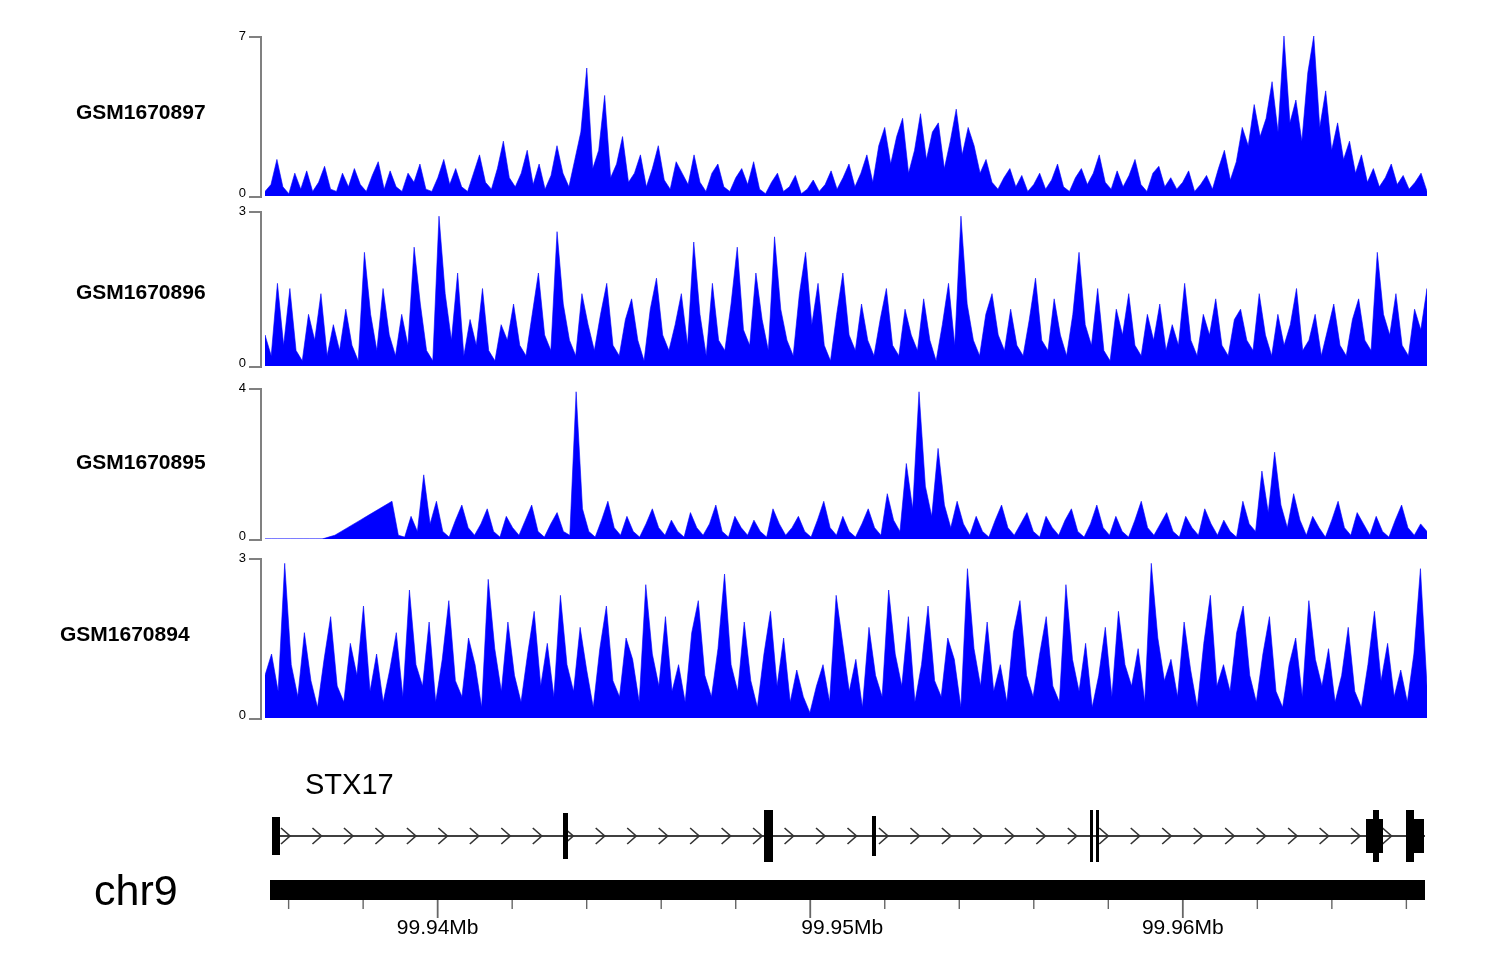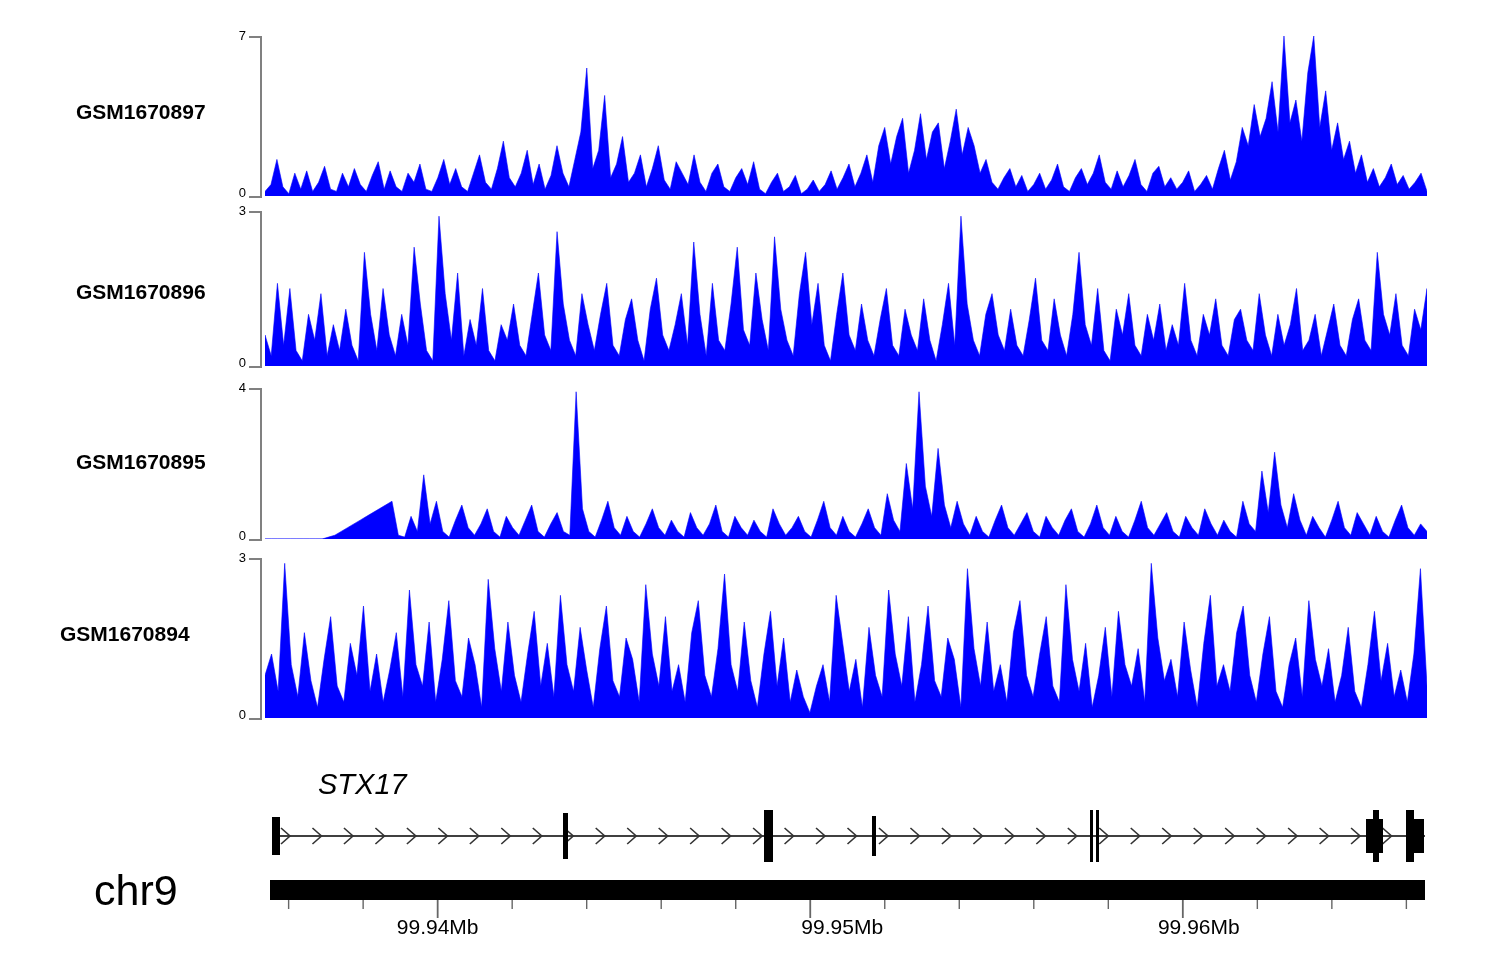--- a/index.html
+++ b/index.html
@@ -92,21 +92,21 @@
     <svg width="16" height="162">
         <path d="M1 1 H13 V161 H1" fill="none" stroke="#808080" stroke-width="2"></path>
       </svg>
   </div>
   <div class="plot" style="left:265px;top:558px;width:1162px;height:160px;">
     <svg id="svg-track-3" width="1162" height="160" viewBox="0 0 1162 160" preserveAspectRatio="none">
         <path d="M0,160 L0.00,117.33 L6.56,96.00 L13.13,133.33 L19.69,5.33 L26.26,106.67 L32.82,138.67 L39.39,74.67 L45.95,122.67 L52.52,149.33 L59.08,101.33 L65.65,58.67 L72.21,128.00 L78.78,144.00 L85.34,85.33 L91.91,117.33 L98.47,48.00 L105.04,133.33 L111.60,96.00 L118.17,144.00 L124.73,112.00 L131.30,74.67 L137.86,138.67 L144.43,32.00 L150.99,106.67 L157.56,128.00 L164.12,64.00 L170.69,144.00 L177.25,101.33 L183.82,42.67 L190.38,122.67 L196.95,138.67 L203.51,80.00 L210.08,106.67 L216.64,149.33 L223.21,21.33 L229.77,90.67 L236.34,133.33 L242.90,64.00 L249.47,117.33 L256.03,144.00 L262.60,96.00 L269.16,53.33 L275.73,128.00 L282.29,85.33 L288.86,138.67 L295.42,37.33 L301.99,106.67 L308.55,133.33 L315.12,69.33 L321.68,112.00 L328.25,149.33 L334.81,90.67 L341.38,48.00 L347.94,122.67 L354.51,138.67 L361.07,80.00 L367.64,101.33 L374.20,144.00 L380.77,26.67 L387.33,96.00 L393.90,128.00 L400.46,58.67 L407.03,133.33 L413.59,106.67 L420.16,144.00 L426.72,74.67 L433.29,42.67 L439.85,117.33 L446.42,138.67 L452.98,90.67 L459.55,16.00 L466.11,106.67 L472.68,133.33 L479.24,64.00 L485.81,122.67 L492.37,149.33 L498.94,96.00 L505.50,53.33 L512.07,128.00 L518.63,80.00 L525.20,144.00 L531.76,112.00 L538.33,138.67 L544.89,154.67 L551.46,128.00 L558.02,106.67 L564.59,144.00 L571.15,37.33 L577.72,85.33 L584.28,133.33 L590.85,101.33 L597.41,149.33 L603.98,69.33 L610.54,117.33 L617.11,138.67 L623.67,32.00 L630.24,96.00 L636.80,128.00 L643.37,58.67 L649.93,144.00 L656.50,106.67 L663.06,48.00 L669.63,122.67 L676.19,138.67 L682.76,80.00 L689.32,101.33 L695.89,149.33 L702.45,10.67 L709.02,90.67 L715.58,128.00 L722.15,64.00 L728.71,133.33 L735.28,106.67 L741.84,144.00 L748.41,74.67 L754.97,42.67 L761.54,117.33 L768.10,138.67 L774.67,96.00 L781.23,58.67 L787.80,128.00 L794.36,144.00 L800.93,26.67 L807.49,101.33 L814.06,133.33 L820.62,85.33 L827.19,149.33 L833.75,117.33 L840.32,69.33 L846.88,138.67 L853.45,53.33 L860.01,106.67 L866.58,128.00 L873.14,90.67 L879.71,144.00 L886.27,5.33 L892.84,80.00 L899.40,122.67 L905.97,101.33 L912.53,138.67 L919.10,64.00 L925.66,112.00 L932.23,149.33 L938.79,85.33 L945.36,37.33 L951.92,128.00 L958.49,106.67 L965.05,133.33 L971.62,74.67 L978.18,48.00 L984.75,117.33 L991.31,144.00 L997.88,96.00 L1004.44,58.67 L1011.01,133.33 L1017.57,149.33 L1024.14,106.67 L1030.70,80.00 L1037.27,138.67 L1043.83,42.67 L1050.40,101.33 L1056.96,128.00 L1063.53,90.67 L1070.09,144.00 L1076.66,117.33 L1083.22,69.33 L1089.79,133.33 L1096.35,149.33 L1102.92,106.67 L1109.48,53.33 L1116.05,122.67 L1122.61,85.33 L1129.18,138.67 L1135.74,112.00 L1142.31,144.00 L1148.87,96.00 L1155.44,10.67 L1162.00,128.00 L1162,160 Z" fill="#0000FF" stroke="#0000FF" stroke-width="0.6"></path>
       </svg>
   </div>
 
-  <div class="gene-name" style="left:318px;top:768px;font-style:italic;">STX17</div>
+  <div class="gene-name" style="left:305px;top:768px;">STX17</div>
   <div class="gene-model" style="left:265px;top:805px;">
     <svg id="svg-gene" width="1170" height="62">
         <line x1="7" y1="31" x2="1160" y2="31" stroke="#000" stroke-width="1.4"></line>
         <path d="M16,23 L25,31 L16,39" fill="none" stroke="#333" stroke-width="1.6"></path>
         <path d="M47.47222222222222,23 L56.47222222222222,31 L47.47222222222222,39" fill="none" stroke="#333" stroke-width="1.6"></path>
         <path d="M78.94444444444444,23 L87.94444444444444,31 L78.94444444444444,39" fill="none" stroke="#333" stroke-width="1.6"></path>
         <path d="M110.41666666666667,23 L119.41666666666667,31 L110.41666666666667,39" fill="none" stroke="#333" stroke-width="1.6"></path>
         <path d="M141.88888888888889,23 L150.88888888888889,31 L141.88888888888889,39" fill="none" stroke="#333" stroke-width="1.6"></path>
         <path d="M173.36111111111111,23 L182.36111111111111,31 L173.36111111111111,39" fill="none" stroke="#333" stroke-width="1.6"></path>
         <path d="M204.83333333333334,23 L213.83333333333334,31 L204.83333333333334,39" fill="none" stroke="#333" stroke-width="1.6"></path>
@@ -170,16 +170,16 @@
         <line x1="843.3064516129033" y1="20" x2="843.3064516129033" y2="29" stroke="#666" stroke-width="1.4"></line>
         <line x1="917.8225806451612" y1="20" x2="917.8225806451612" y2="38" stroke="#666" stroke-width="1.8"></line>
         <line x1="992.3387096774194" y1="20" x2="992.3387096774194" y2="29" stroke="#666" stroke-width="1.4"></line>
         <line x1="1066.8548387096773" y1="20" x2="1066.8548387096773" y2="29" stroke="#666" stroke-width="1.4"></line>
         <line x1="1141.3709677419356" y1="20" x2="1141.3709677419356" y2="29" stroke="#666" stroke-width="1.4"></line>
       </svg>
   </div>
   <div id="tick-labels">
       <div class="tick-label" style="left: 437.661px; top: 915px;">99.94Mb</div>
       <div class="tick-label" style="left: 810.242px; top: 915px; margin-left: 32px;">99.95Mb</div>
-      <div class="tick-label" style="left: 1182.82px; top: 915px; margin-left: 16px;">99.96Mb</div>
+      <div class="tick-label" style="left: 1182.82px; top: 915px;">99.96Mb</div>
     </div>
 
 </div>
 
 </body></html>

